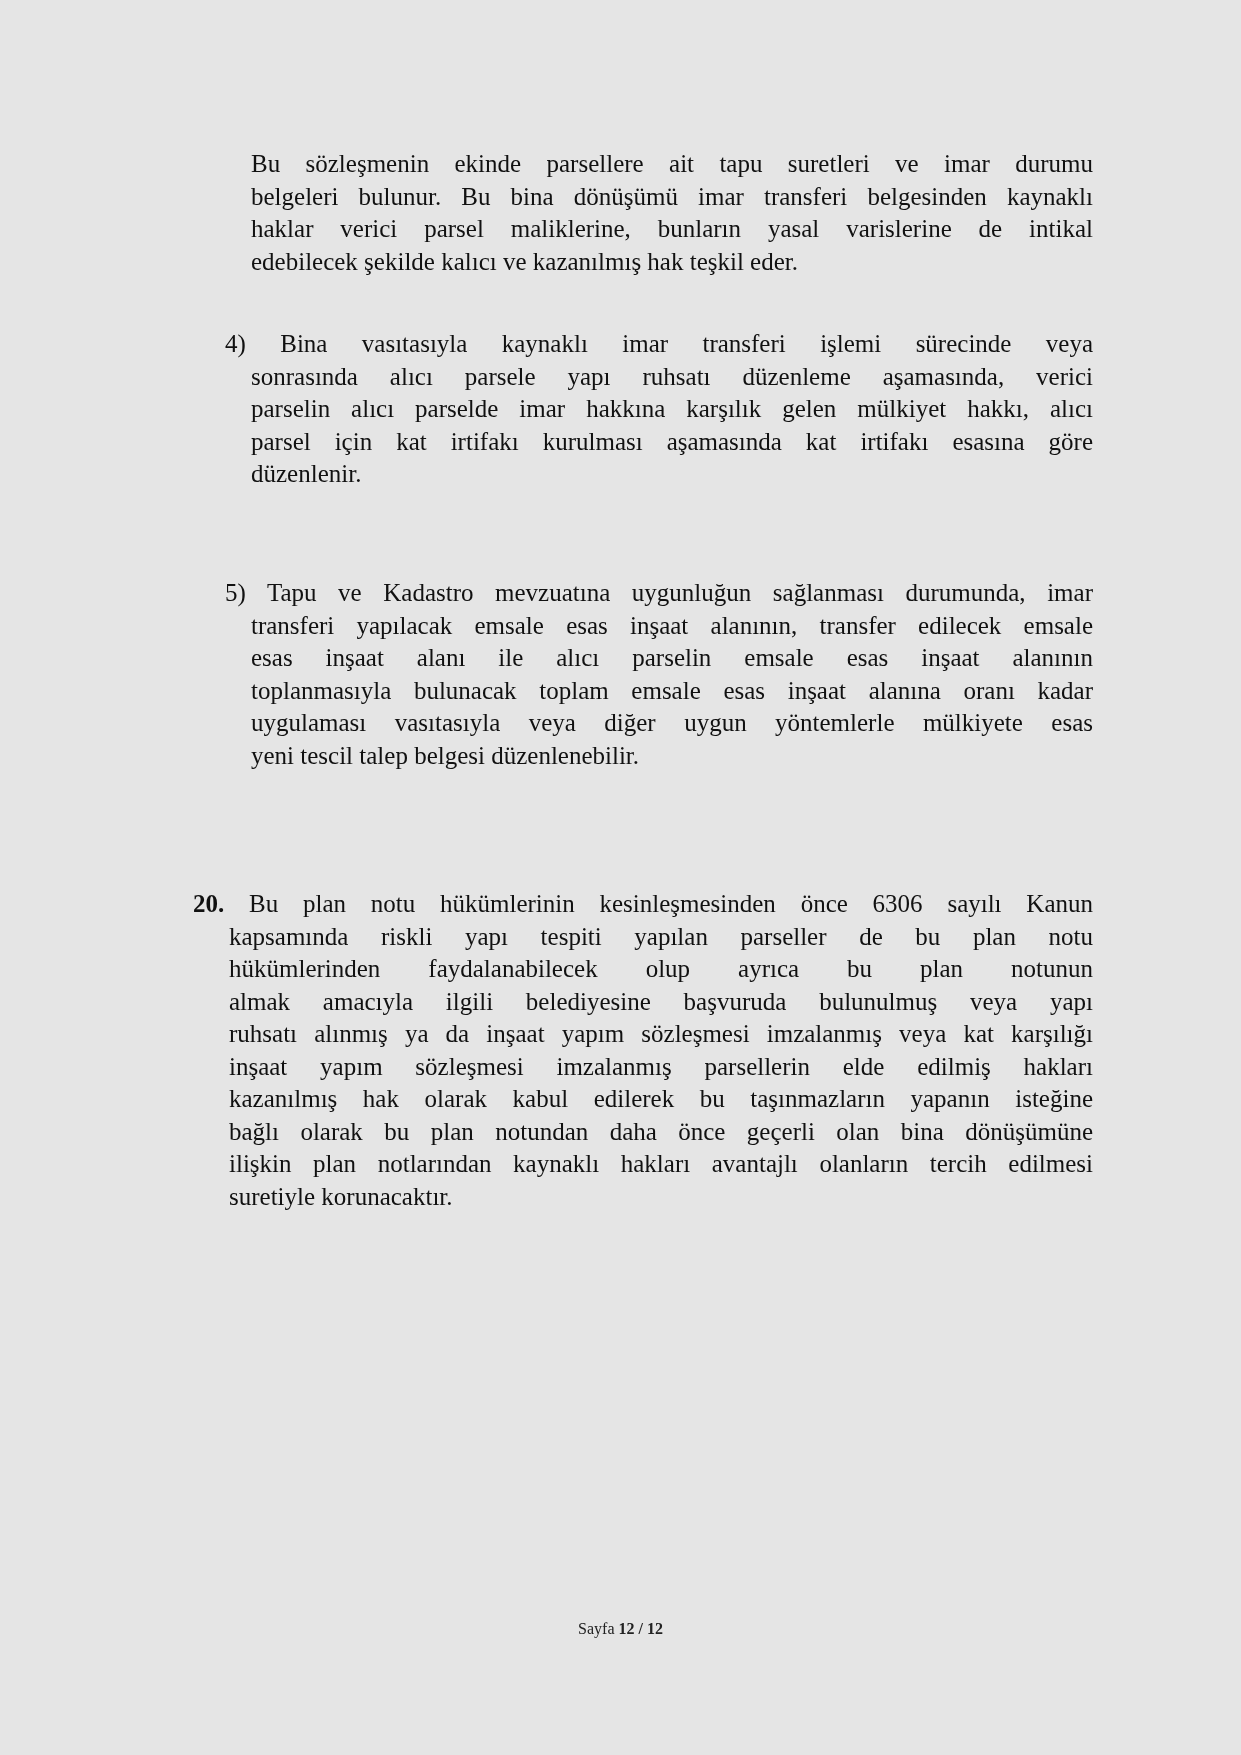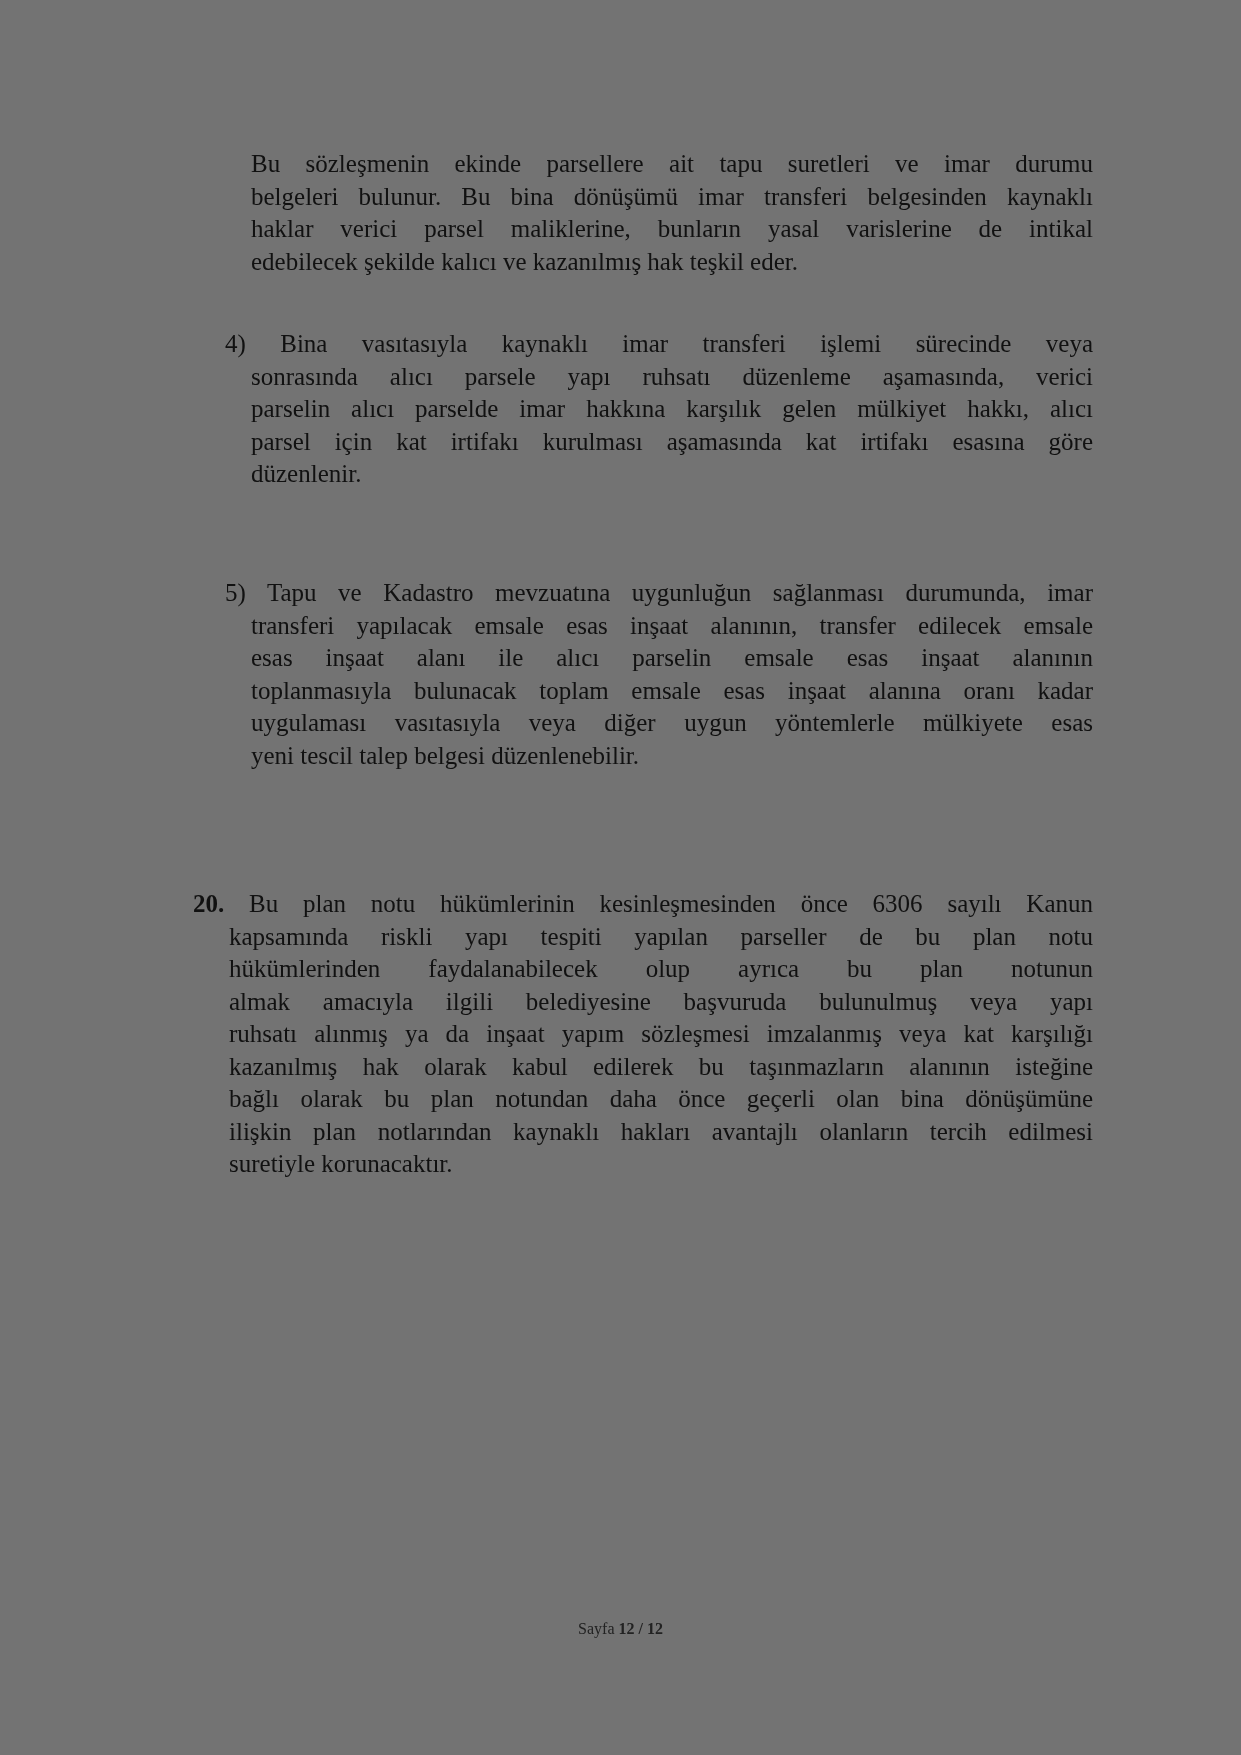--- a/index.html
+++ b/index.html
@@ -1,17 +1,17 @@
 <!DOCTYPE html>
 <html><head>
 <meta charset="utf-8">
 <style>
   html, body { margin: 0; padding: 0; background: #ffffff; }
   body { width: 1241px; height: 1755px; position: relative; overflow: hidden; }
-  .page { position: absolute; left: 0; top: 0; width: 1241px; height: 1755px; background: #737373; }
+  .page { position: absolute; left: 0; top: 0; width: 1241px; height: 1755px; background: #e5e5e5; }
   .para {
     position: absolute;
     font-family: "Liberation Serif", "DejaVu Serif", serif;
     font-size: 25px;
     line-height: 32.5px;
     color: #111;
     text-align: justify;
     margin: 0;
   }
   .para .ln { display: block; text-align: justify; text-align-last: justify; white-space: nowrap; }
@@ -61,21 +61,22 @@
     <span class="ln indent">uygulaması vasıtasıyla veya diğer uygun yöntemlerle mülkiyete esas</span>
     <span class="ln indent last">yeni tescil talep belgesi düzenlenebilir.</span>
   </div>
 
   <div class="para p20">
     <span class="ln"><span class="num-bold">20.</span> <span>Bu plan notu hükümlerinin kesinleşmesinden önce 6306 sayılı Kanun</span></span>
     <span class="ln indent20">kapsamında riskli yapı tespiti yapılan parseller de bu plan notu</span>
     <span class="ln indent20">hükümlerinden faydalanabilecek olup ayrıca bu plan notunun</span>
     <span class="ln indent20">almak amacıyla ilgili belediyesine başvuruda bulunulmuş veya yapı</span>
     <span class="ln indent20">ruhsatı alınmış ya da inşaat yapım sözleşmesi imzalanmış veya kat karşılığı</span>
-    <span class="ln indent20">kazanılmış hak olarak kabul edilerek bu taşınmazların alanının isteğine</span>
+    <span class="ln indent20">inşaat yapım sözleşmesi imzalanmış parsellerin elde edilmiş hakları</span>
+    <span class="ln indent20">kazanılmış hak olarak kabul edilerek bu taşınmazların yapanın isteğine</span>
     <span class="ln indent20">bağlı olarak bu plan notundan daha önce geçerli olan bina dönüşümüne</span>
     <span class="ln indent20">ilişkin plan notlarından kaynaklı hakları avantajlı olanların tercih edilmesi</span>
     <span class="ln indent20 last">suretiyle korunacaktır.</span>
   </div>
 
   <div class="footer">
     <span>Sayfa</span>
     <b>12</b>
     <b>/</b>
     <b>12</b>

